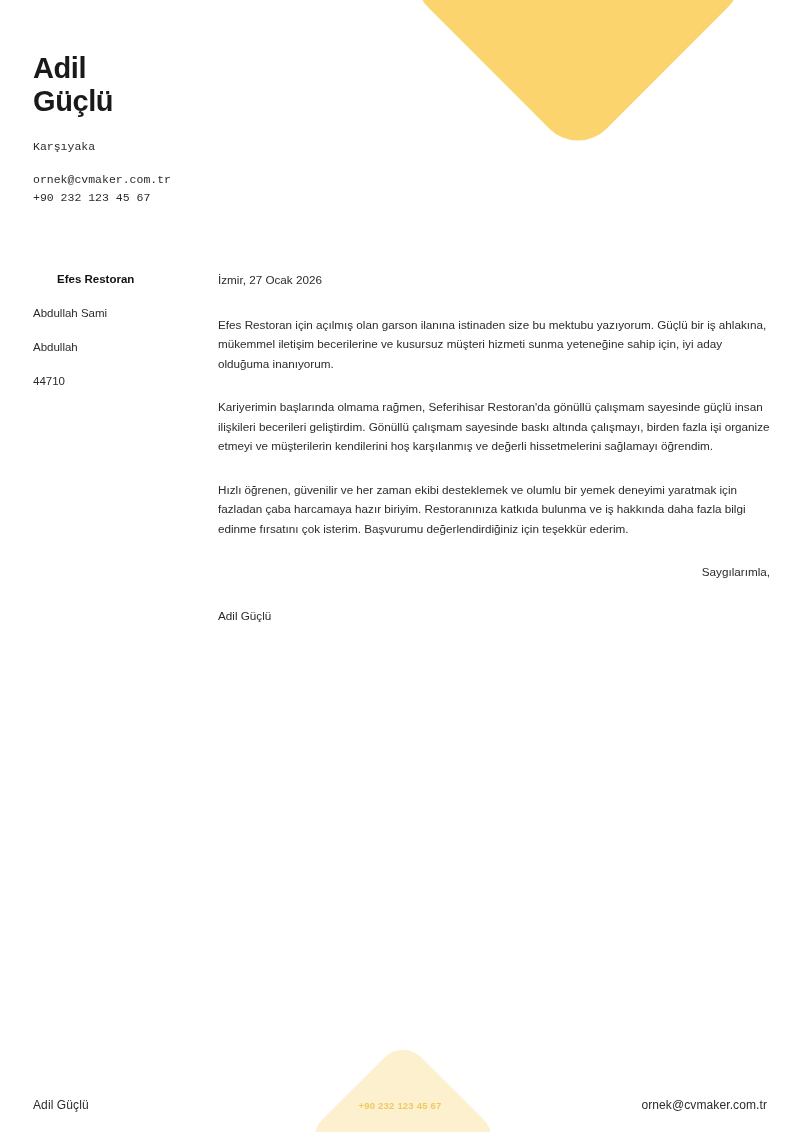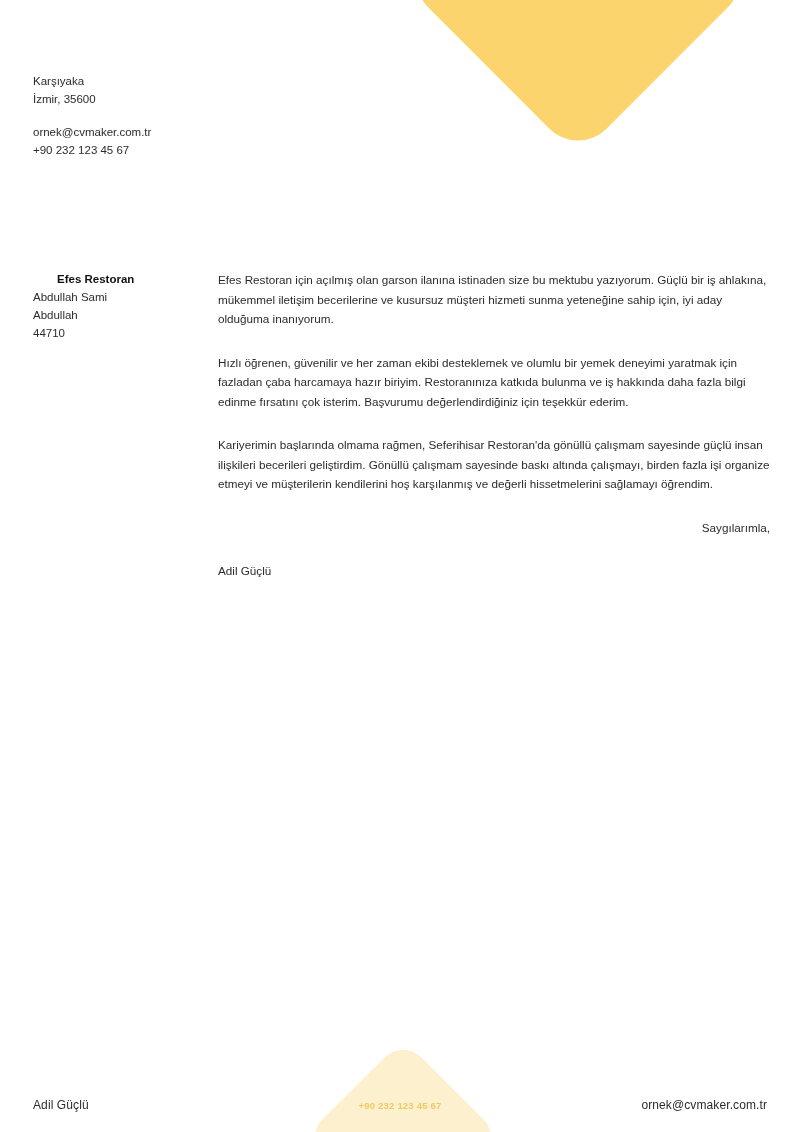--- a/index.html
+++ b/index.html
@@ -65,20 +65,21 @@
     margin-top: 20px;
     font-size: 11.5px;
     line-height: 18px;
     color: #2b2b2b;
   }
   .contact-group + .contact-group {
     margin-top: 15px;
   }
   .contact-line {
     display: block;
+    font-family: Liberation Mono, monospace;
   }
 
   
   .recipient {
     position: absolute;
     left: 33px;
     top: 270px;
     width: 165px;
     font-size: 11.5px;
     line-height: 18px;
@@ -86,20 +87,21 @@
     z-index: 2;
   }
   .recipient .company {
     font-weight: bold;
     color: #111111;
     display: block;
     padding-left: 24px;
   }
   .recipient .rline {
     display: block;
+    margin-top: 16px;
   }
 
   
   .letter {
     position: absolute;
     left: 218px;
     top: 270px;
     width: 552px;
     z-index: 2;
     font-size: 11.7px;
@@ -163,43 +165,45 @@
 </style>
 </head>
 <body>
 
 <div class="page">
 
   <div class="deco-top"></div>
   <div class="deco-bottom"></div>
 
   <div class="header">
+    <h1 class="name">Adil
+Güçlü</h1>
     <div class="contact-block">
       <div class="contact-group">
         <span class="contact-line">Karşıyaka</span>
-        <span class="contact-line">İzmir, 35600</span>
       </div>
       <div class="contact-group">
         <span class="contact-line">ornek@cvmaker.com.tr</span>
         <span class="contact-line">+90 232 123 45 67</span>
       </div>
     </div>
   </div>
 
   <div class="recipient">
     <span class="company">Efes Restoran</span>
     <span class="rline">Abdullah Sami</span>
     <span class="rline">Abdullah</span>
     <span class="rline">44710</span>
   </div>
 
   <div class="letter">
+    <p class="date">İzmir, 27 Ocak 2026</p>
     <p class="para">Efes Restoran için açılmış olan garson ilanına istinaden size bu mektubu yazıyorum. Güçlü bir iş ahlakına, mükemmel iletişim becerilerine ve kusursuz müşteri hizmeti sunma yeteneğine sahip için, iyi aday olduğuma inanıyorum.</p>
+    <p class="para">Kariyerimin başlarında olmama rağmen, Seferihisar Restoran'da gönüllü çalışmam sayesinde güçlü insan ilişkileri becerileri geliştirdim. Gönüllü çalışmam sayesinde baskı altında çalışmayı, birden fazla işi organize etmeyi ve müşterilerin kendilerini hoş karşılanmış ve değerli hissetmelerini sağlamayı öğrendim.</p>
     <p class="para">Hızlı öğrenen, güvenilir ve her zaman ekibi desteklemek ve olumlu bir yemek deneyimi yaratmak için fazladan çaba harcamaya hazır biriyim. Restoranınıza katkıda bulunma ve iş hakkında daha fazla bilgi edinme fırsatını çok isterim. Başvurumu değerlendirdiğiniz için teşekkür ederim.</p>
-    <p class="para">Kariyerimin başlarında olmama rağmen, Seferihisar Restoran'da gönüllü çalışmam sayesinde güçlü insan ilişkileri becerileri geliştirdim. Gönüllü çalışmam sayesinde baskı altında çalışmayı, birden fazla işi organize etmeyi ve müşterilerin kendilerini hoş karşılanmış ve değerli hissetmelerini sağlamayı öğrendim.</p>
     <p class="closing">Saygılarımla,</p>
     <p class="signature">Adil Güçlü</p>
   </div>
 
   <div class="footer">
     <span class="footer-left">Adil Güçlü</span>
     <span class="footer-center">+90 232 123 45 67</span>
     <span class="footer-right">ornek@cvmaker.com.tr</span>
   </div>
 

